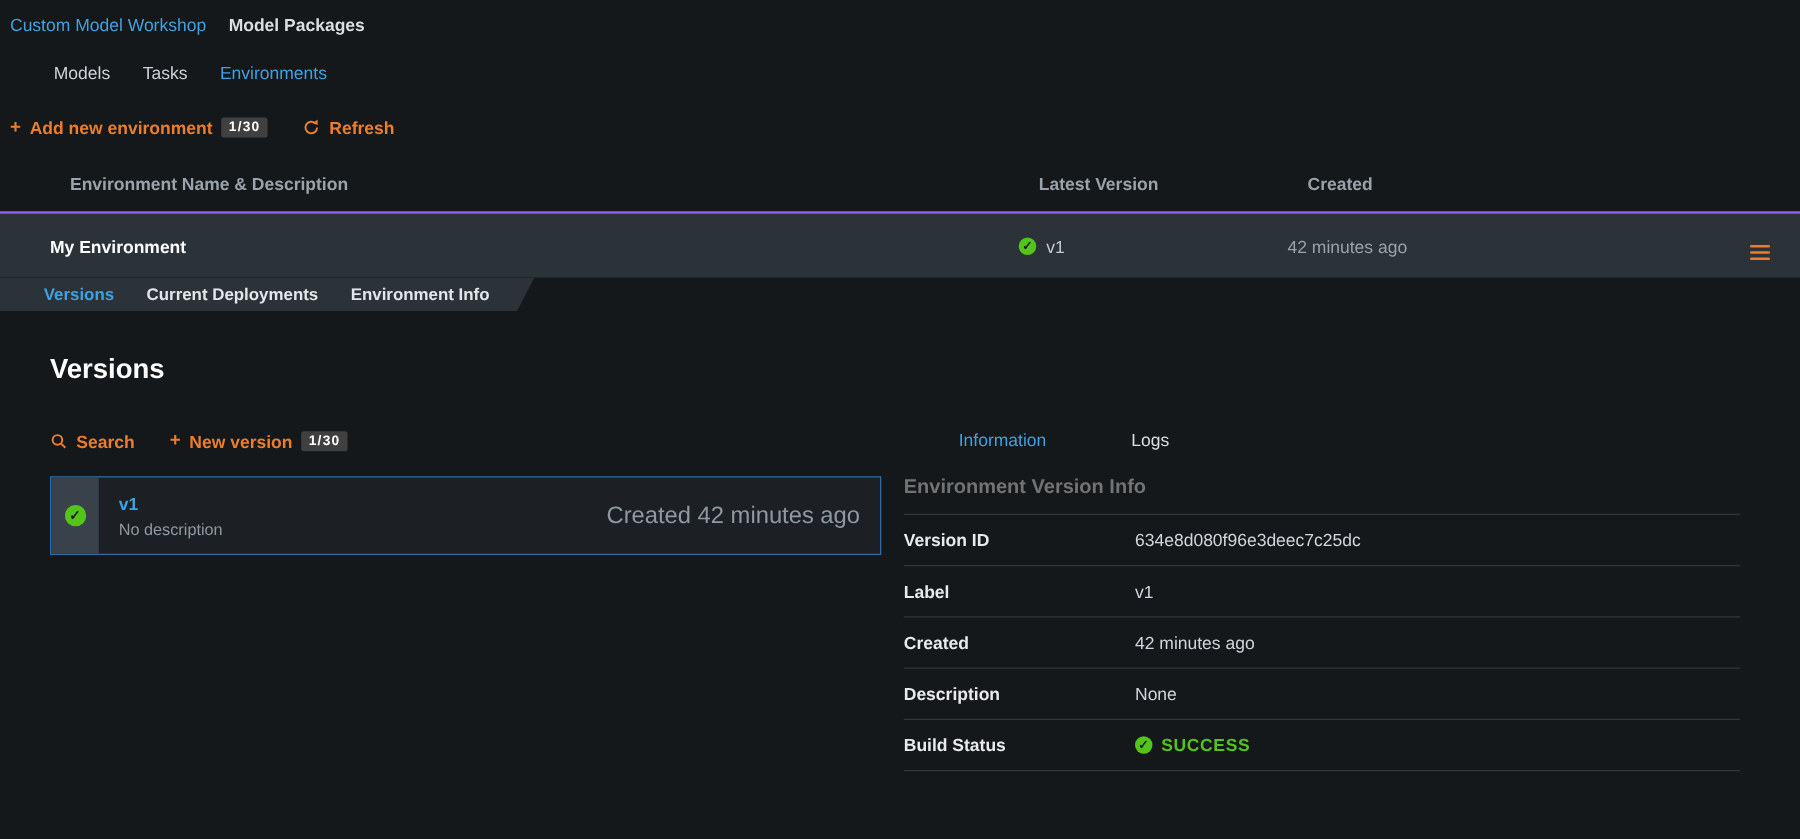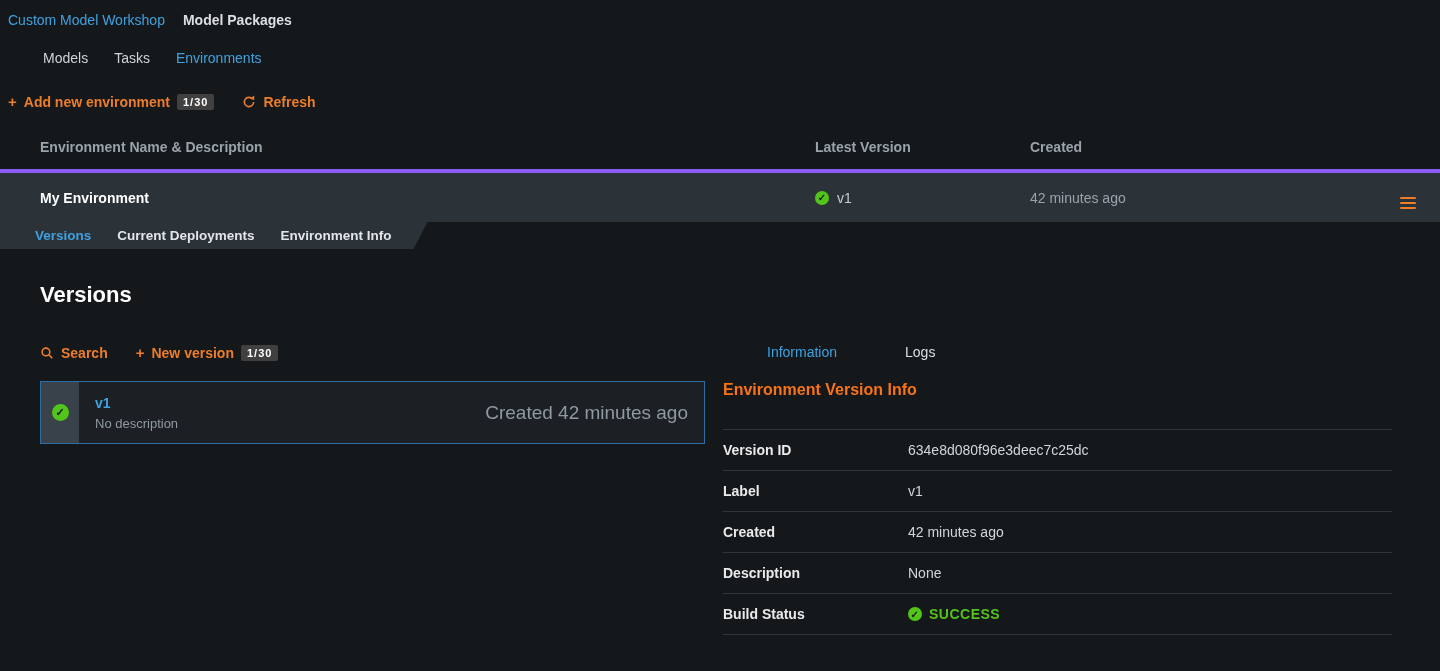--- a/index.html
+++ b/index.html
@@ -25,23 +25,23 @@
   
   .action-bar { display: flex; gap: 28px; align-items: center; padding-left: 8px; margin-top: 27px; }
   .action-link { display: inline-flex; align-items: center; gap: 7px; color: #ed7d2b; font-weight: bold; cursor: pointer; }
   .badge { background: #404040; color: #fff; font-size: 11px; font-weight: bold; padding: 2px 6px; border-radius: 2px; letter-spacing: 1px; }
   .icon { width: 14px; height: 14px; display: inline-block; }
   .plus-glyph { font-weight: bold; font-size: 15px; }
 
   
   .env-table { margin-top: 14px; }
   .env-header, .env-row { display: grid; grid-template-columns: 815px 215px 1fr 56px; align-items: center; }
-  .env-header { height: 45px; color: #9aa3ab; font-weight: bold; }
+  .env-header { height: 45px; color: #9aa3ab; font-weight: bold; padding-left: 16px; }
   .env-header > div:first-child, .env-row > div:first-child { padding-left: 40px; }
-  .env-row { height: 53px; background: #2b3238; border-top: 4px solid #8b5cf6; cursor: pointer; }
+  .env-row { height: 53px; background: #2b3238; border-top: 2px solid #8b5cf6; cursor: pointer; }
   .env-name { color: #ffffff; font-weight: bold; }
   .env-version { display: flex; align-items: center; gap: 8px; color: #c6cbd0; }
   .env-created { color: #9aa3ab; }
   .env-menu { justify-self: end; padding-right: 24px; cursor: pointer; }
   .menu-icon { display: inline-flex; flex-direction: column; gap: 3px; }
   .menu-icon i { width: 16px; height: 2px; background: #ed7d2b; border-radius: 1px; }
 
   .check-circle {
     display: inline-flex; align-items: center; justify-content: center;
     width: 14px; height: 14px; border-radius: 50%;
@@ -75,21 +75,21 @@
   .card-strip { width: 38px; background: #39414a; display: flex; align-items: center; justify-content: center; flex: none; }
   .card-body { flex: 1; display: flex; align-items: center; padding: 0 16px; min-width: 0; }
   .card-label { color: #3fa2e0; font-weight: bold; }
   .card-desc { color: #8f99a1; font-size: 13px; margin-top: 5px; }
   .card-created { margin-left: auto; color: #8f99a1; font-size: 19px; }
 
   .right-tabs { display: flex; gap: 24px; }
   .right-tabs .tab { color: #dcdfe2; cursor: pointer; margin-left: 44px; }
   .right-tabs .tab.active { color: #3fa2e0; }
 
-  .info-title { margin-top: 21px; font-size: 16px; font-weight: bold; color: #f97316; padding-bottom: 30px; border-bottom: 1px solid #31363b; }
+  .info-title { margin-top: 21px; font-size: 16px; font-weight: bold; color: #737373; padding-bottom: 12px; border-bottom: 1px solid #31363b; }
   .info-row { display: grid; grid-template-columns: 185px 1fr; align-items: center; height: 41px; border-bottom: 1px solid #31363b; }
   .info-key { font-weight: bold; color: #e8eaec; }
   .info-value { color: #d2d6da; }
   .status-success { display: flex; align-items: center; gap: 7px; color: #52c41a; font-weight: bold; letter-spacing: 0.5px; }
 </style>
 </head>
 <body>
 
 
 

